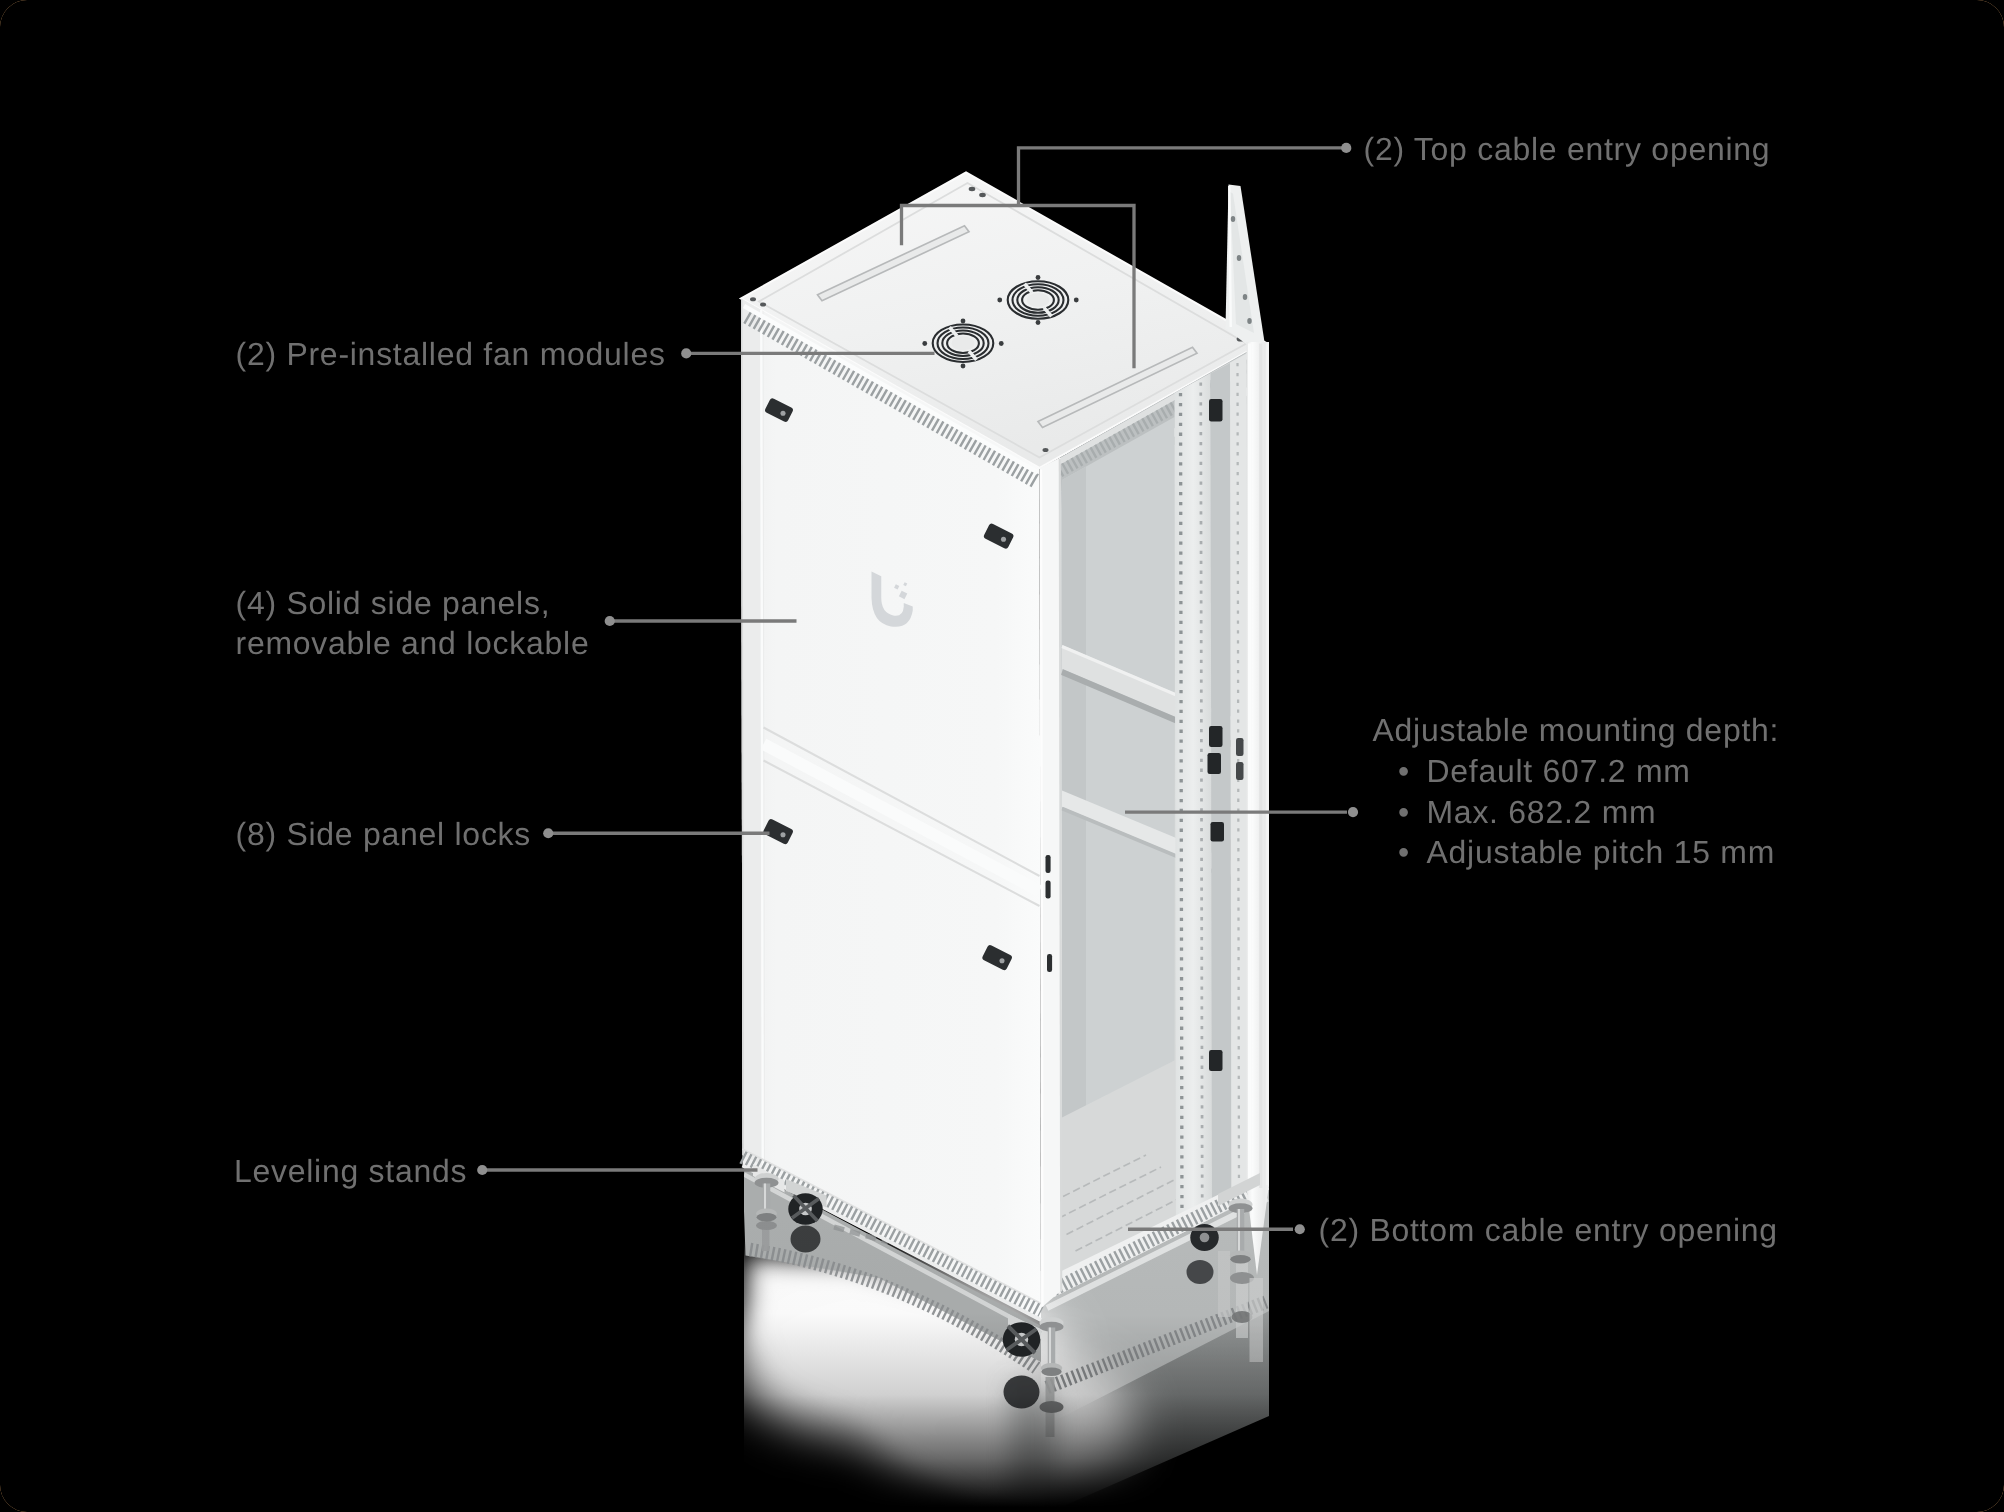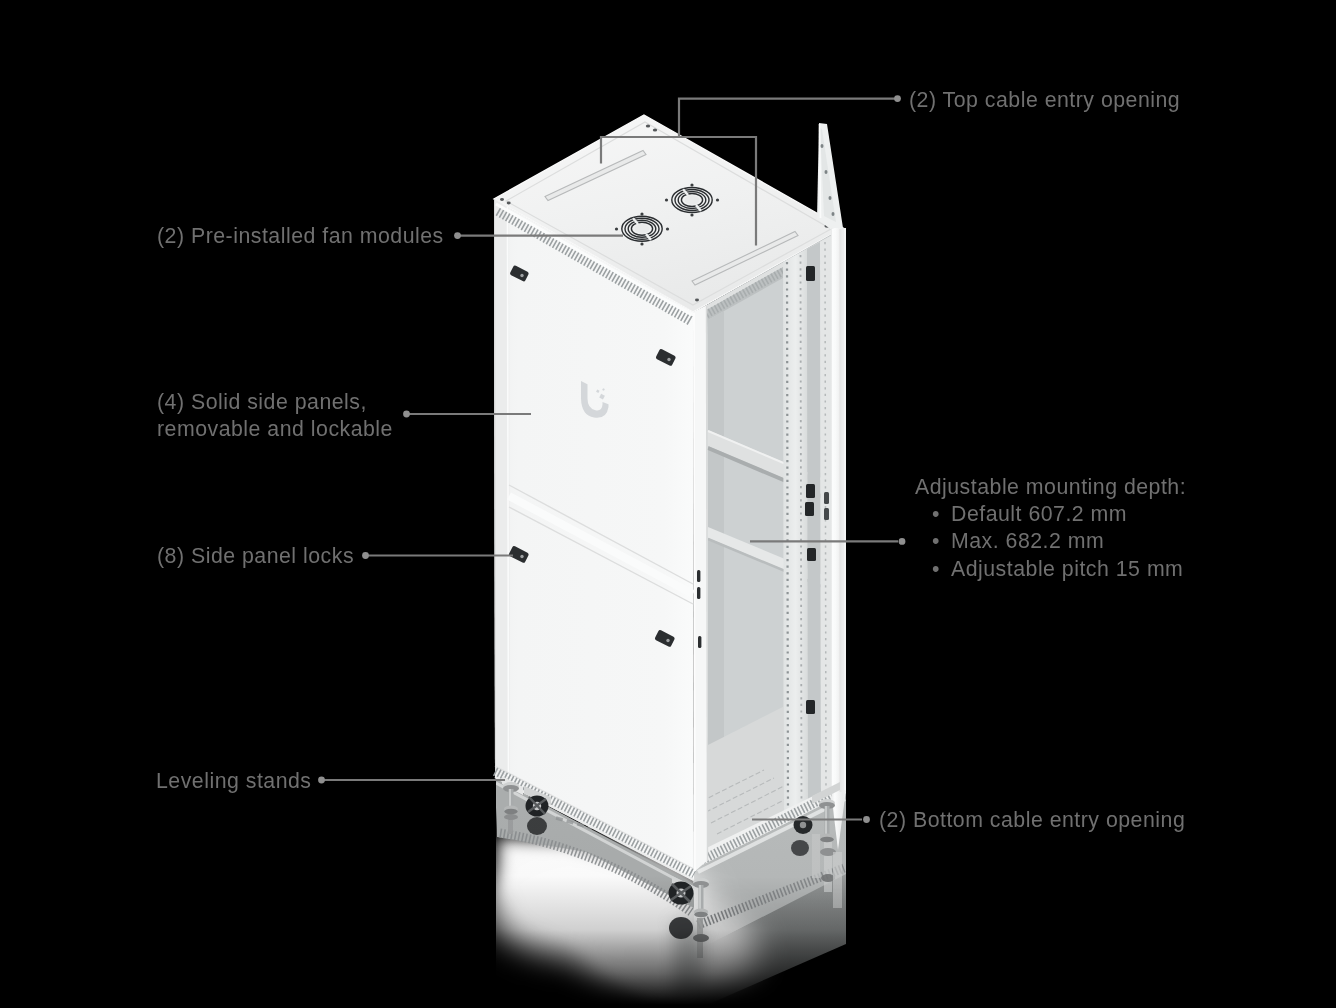--- a/index.html
+++ b/index.html
@@ -1,16 +1,16 @@
 <!DOCTYPE html>
 <html><head>
 <meta charset="utf-8">
 <style>
 html,body{margin:0;padding:0;background:#000;}
-#stage{width:1336px;height:1008px;position:relative;overflow:hidden;background:#fdba74;}
+#stage{width:1336px;height:1008px;position:relative;overflow:hidden;background:#fdba74;border-radius:18px;}
 text{font-family:"Liberation Sans",sans-serif;}
 </style>
 </head>
 <body>
 <div id="stage">
 <svg width="1336" height="1008" viewBox="0 0 1336 1008" xmlns="http://www.w3.org/2000/svg">
 <defs>
   <linearGradient id="topg" x1="0" y1="0" x2="0.35" y2="1">
     <stop offset="0" stop-color="#f7f7f7"></stop>
     <stop offset="0.55" stop-color="#f0f1f1"></stop>

